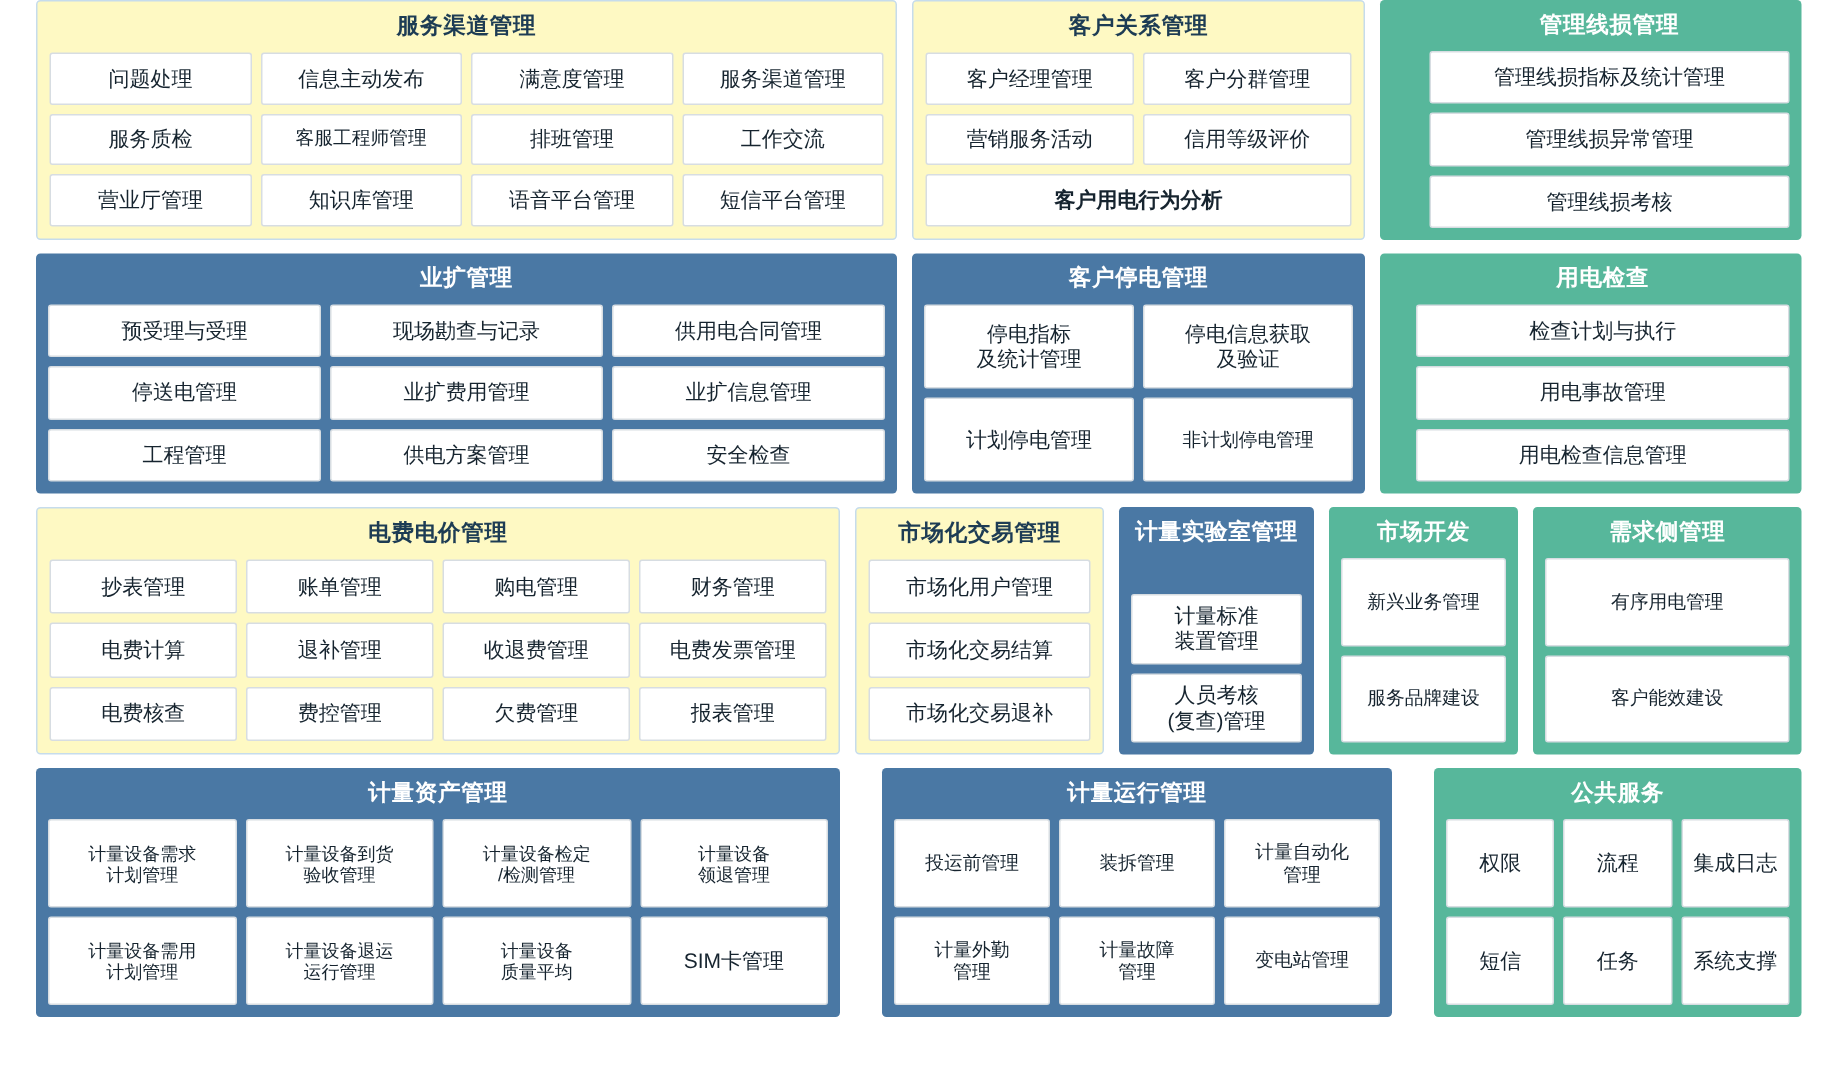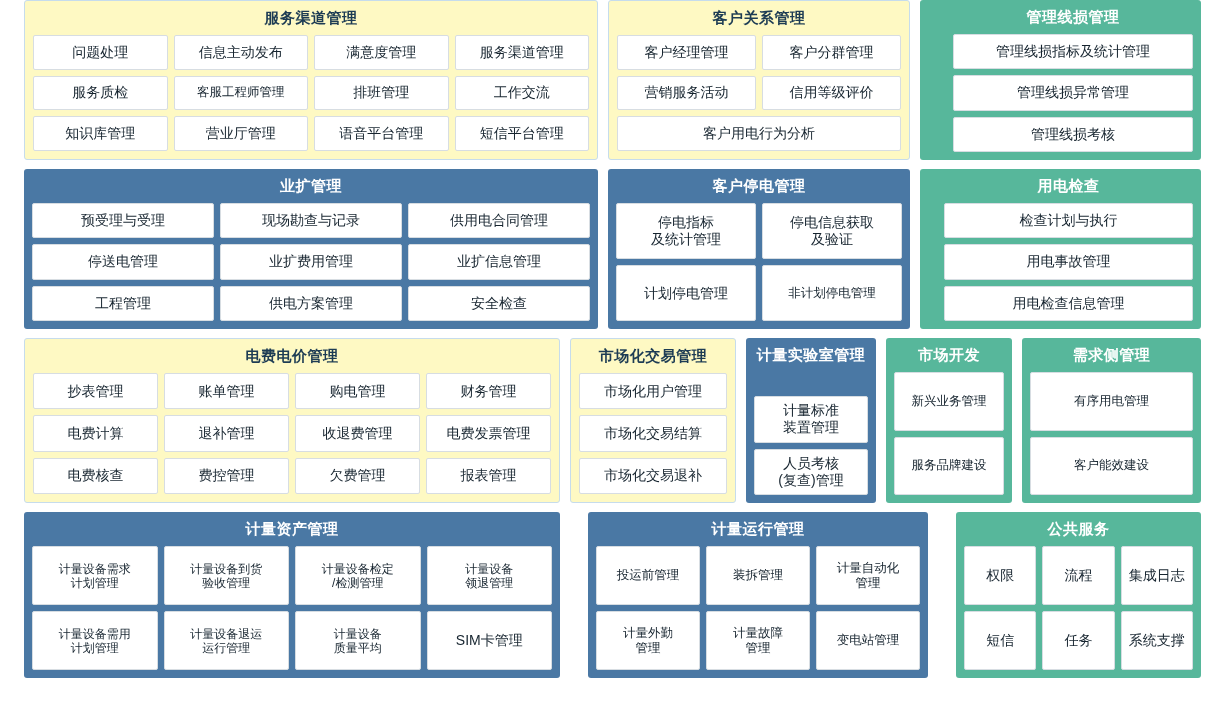--- a/index.html
+++ b/index.html
@@ -77,21 +77,21 @@
   }
   .cell.small { font-size: 12.5px; line-height: 15px; }
   .cell.tiny { font-size: 12px; line-height: 14px; }
 
   
   #row1 { height: 160px; }
   #p-service { width: 574px; }
   #p-service .grid { grid-template-columns: repeat(4, 1fr); grid-template-rows: repeat(3, 1fr); }
   #p-crm { width: 302px; }
   #p-crm .grid { grid-template-columns: repeat(2, 1fr); grid-template-rows: repeat(3, 1fr); }
-  #p-crm .span2 { grid-column: 1 / span 2; }
+  #p-crm .span2 { grid-column: 1 / span 2; font-weight: bold; }
   #p-lineloss { flex: 1; padding-left: 33px; }
   #p-lineloss .grid { grid-template-columns: 1fr; grid-template-rows: repeat(3, 1fr); }
 
   
   #row2 { height: 160px; }
   #p-expand { width: 574px; }
   #p-expand .grid { grid-template-columns: repeat(3, 1fr); grid-template-rows: repeat(3, 1fr); }
   #p-outage { width: 302px; }
   #p-outage .grid { grid-template-columns: repeat(2, 1fr); grid-template-rows: repeat(2, 1fr); }
   #p-inspect { flex: 1; padding-left: 24px; }
@@ -130,22 +130,22 @@
       <div class="panel-title">服务渠道管理</div>
       <div class="grid">
         <div class="cell">问题处理</div>
         <div class="cell">信息主动发布</div>
         <div class="cell">满意度管理</div>
         <div class="cell">服务渠道管理</div>
         <div class="cell">服务质检</div>
         <div class="cell small">客服工程师管理</div>
         <div class="cell">排班管理</div>
         <div class="cell">工作交流</div>
+        <div class="cell">营业厅管理</div>
         <div class="cell">知识库管理</div>
-        <div class="cell">营业厅管理</div>
         <div class="cell">语音平台管理</div>
         <div class="cell">短信平台管理</div>
       </div>
     </div>
 
     <div class="panel light" id="p-crm">
       <div class="panel-title">客户关系管理</div>
       <div class="grid">
         <div class="cell">客户经理管理</div>
         <div class="cell">客户分群管理</div>

